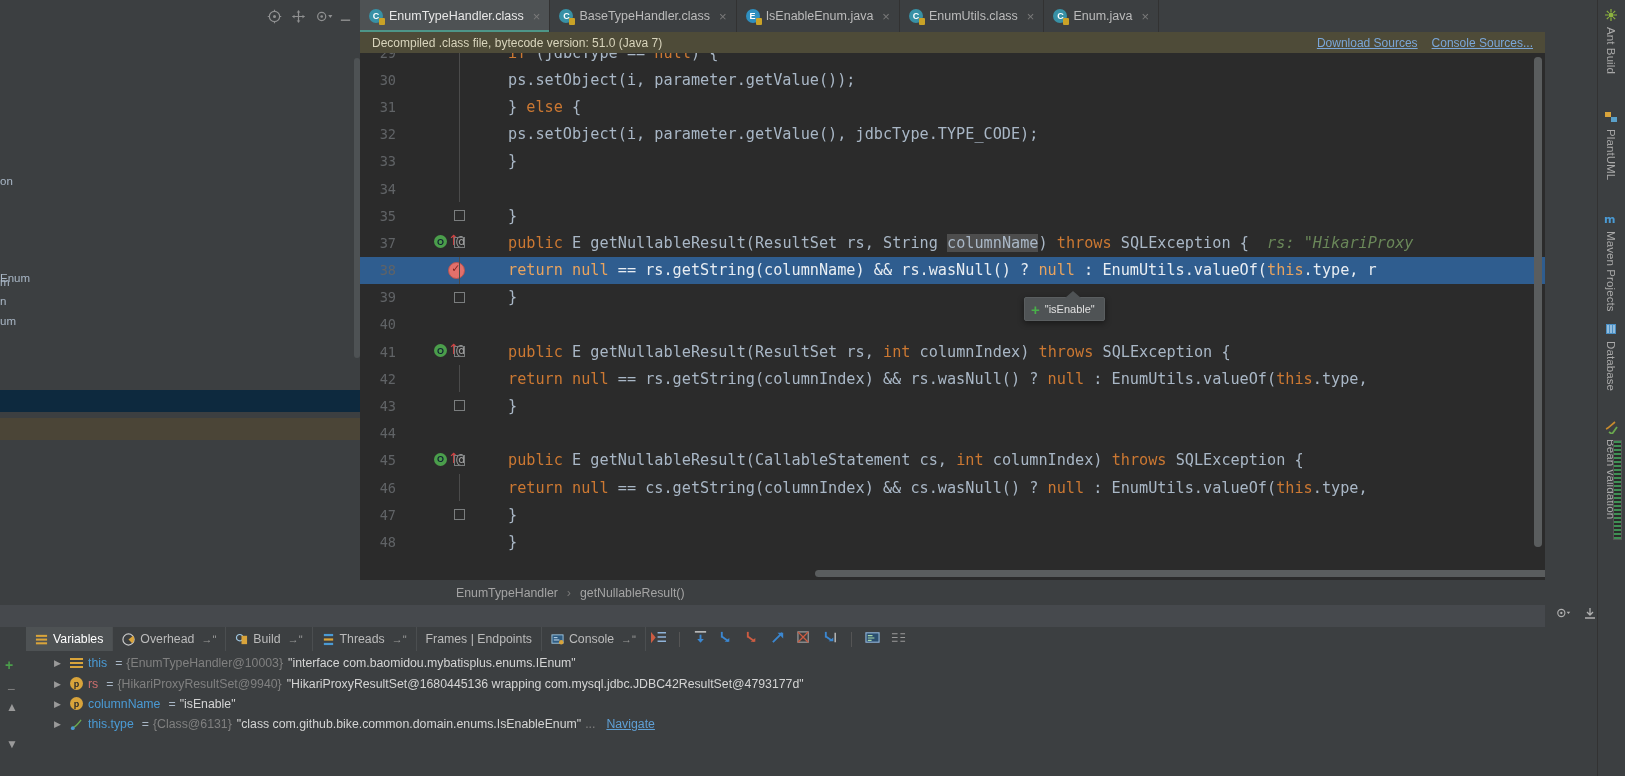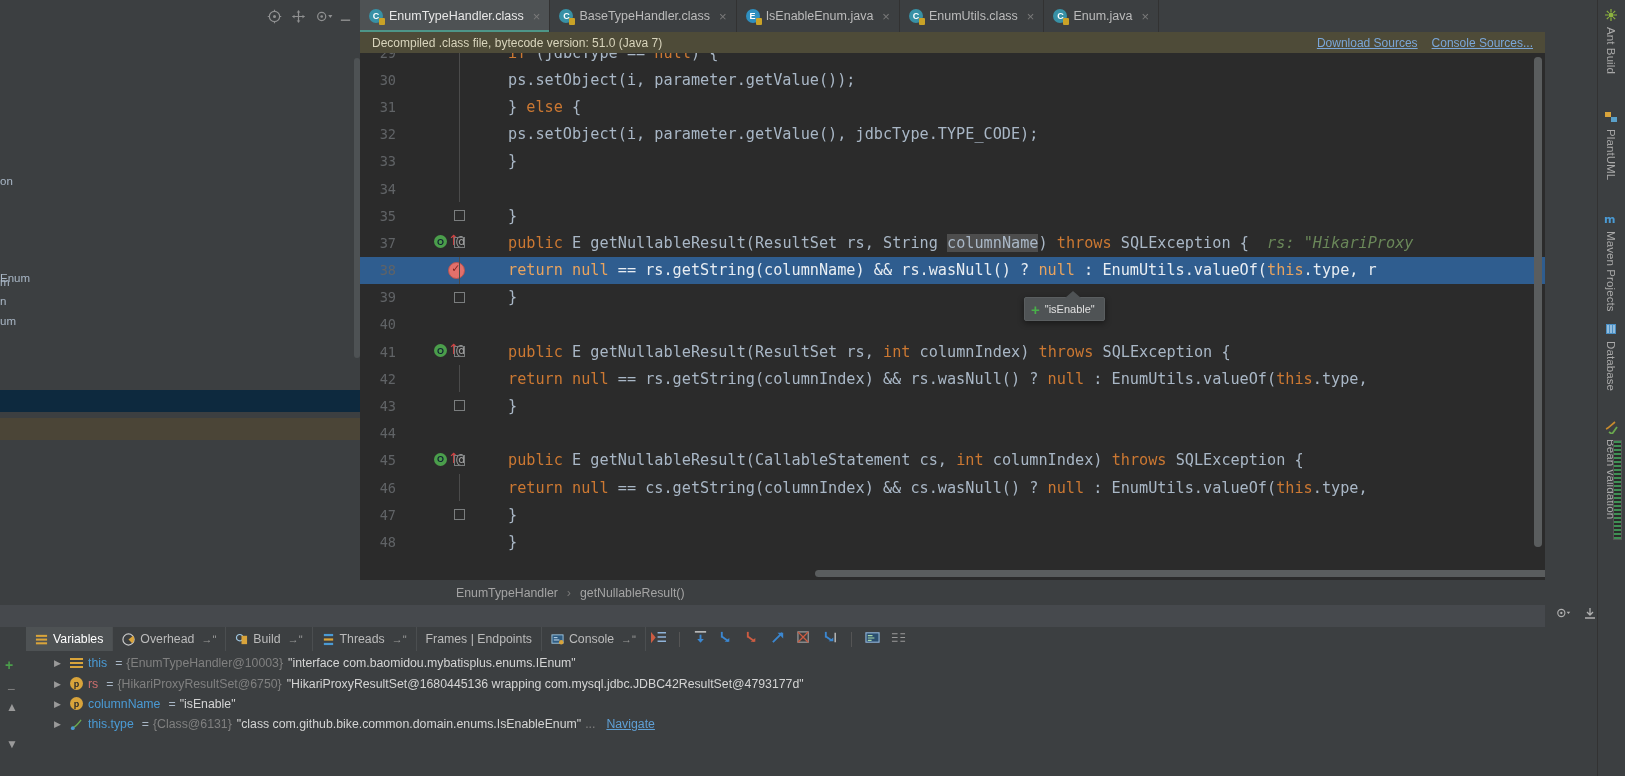--- a/index.html
+++ b/index.html
@@ -435,21 +435,21 @@
             <span class="veq">=</span>
             <span class="vref">{EnumTypeHandler@10003}</span>
             <span class="vval">"interface com.baomidou.mybatisplus.enums.IEnum"</span>
           </div>
           <div class="vrow">
             <span class="arw">▶</span>
             <span style="display: inline-block; width: 16px;"></span>
             <span class="vicon p">p</span>
             <span class="vname red">rs</span>
             <span class="veq">=</span>
-            <span class="vref">{HikariProxyResultSet@6750}</span>
+            <span class="vref">{HikariProxyResultSet@9940}</span>
             <span class="vval">"HikariProxyResultSet@1680445136 wrapping com.mysql.jdbc.JDBC42ResultSet@4793177d"</span>
           </div>
           <div class="vrow">
             <span class="arw">▶</span>
             <span style="display: inline-block; width: 16px;"></span>
             <span class="vicon p">p</span>
             <span class="vname">columnName</span>
             <span class="veq">=</span>
             <span class="vval">"isEnable"</span>
           </div>

